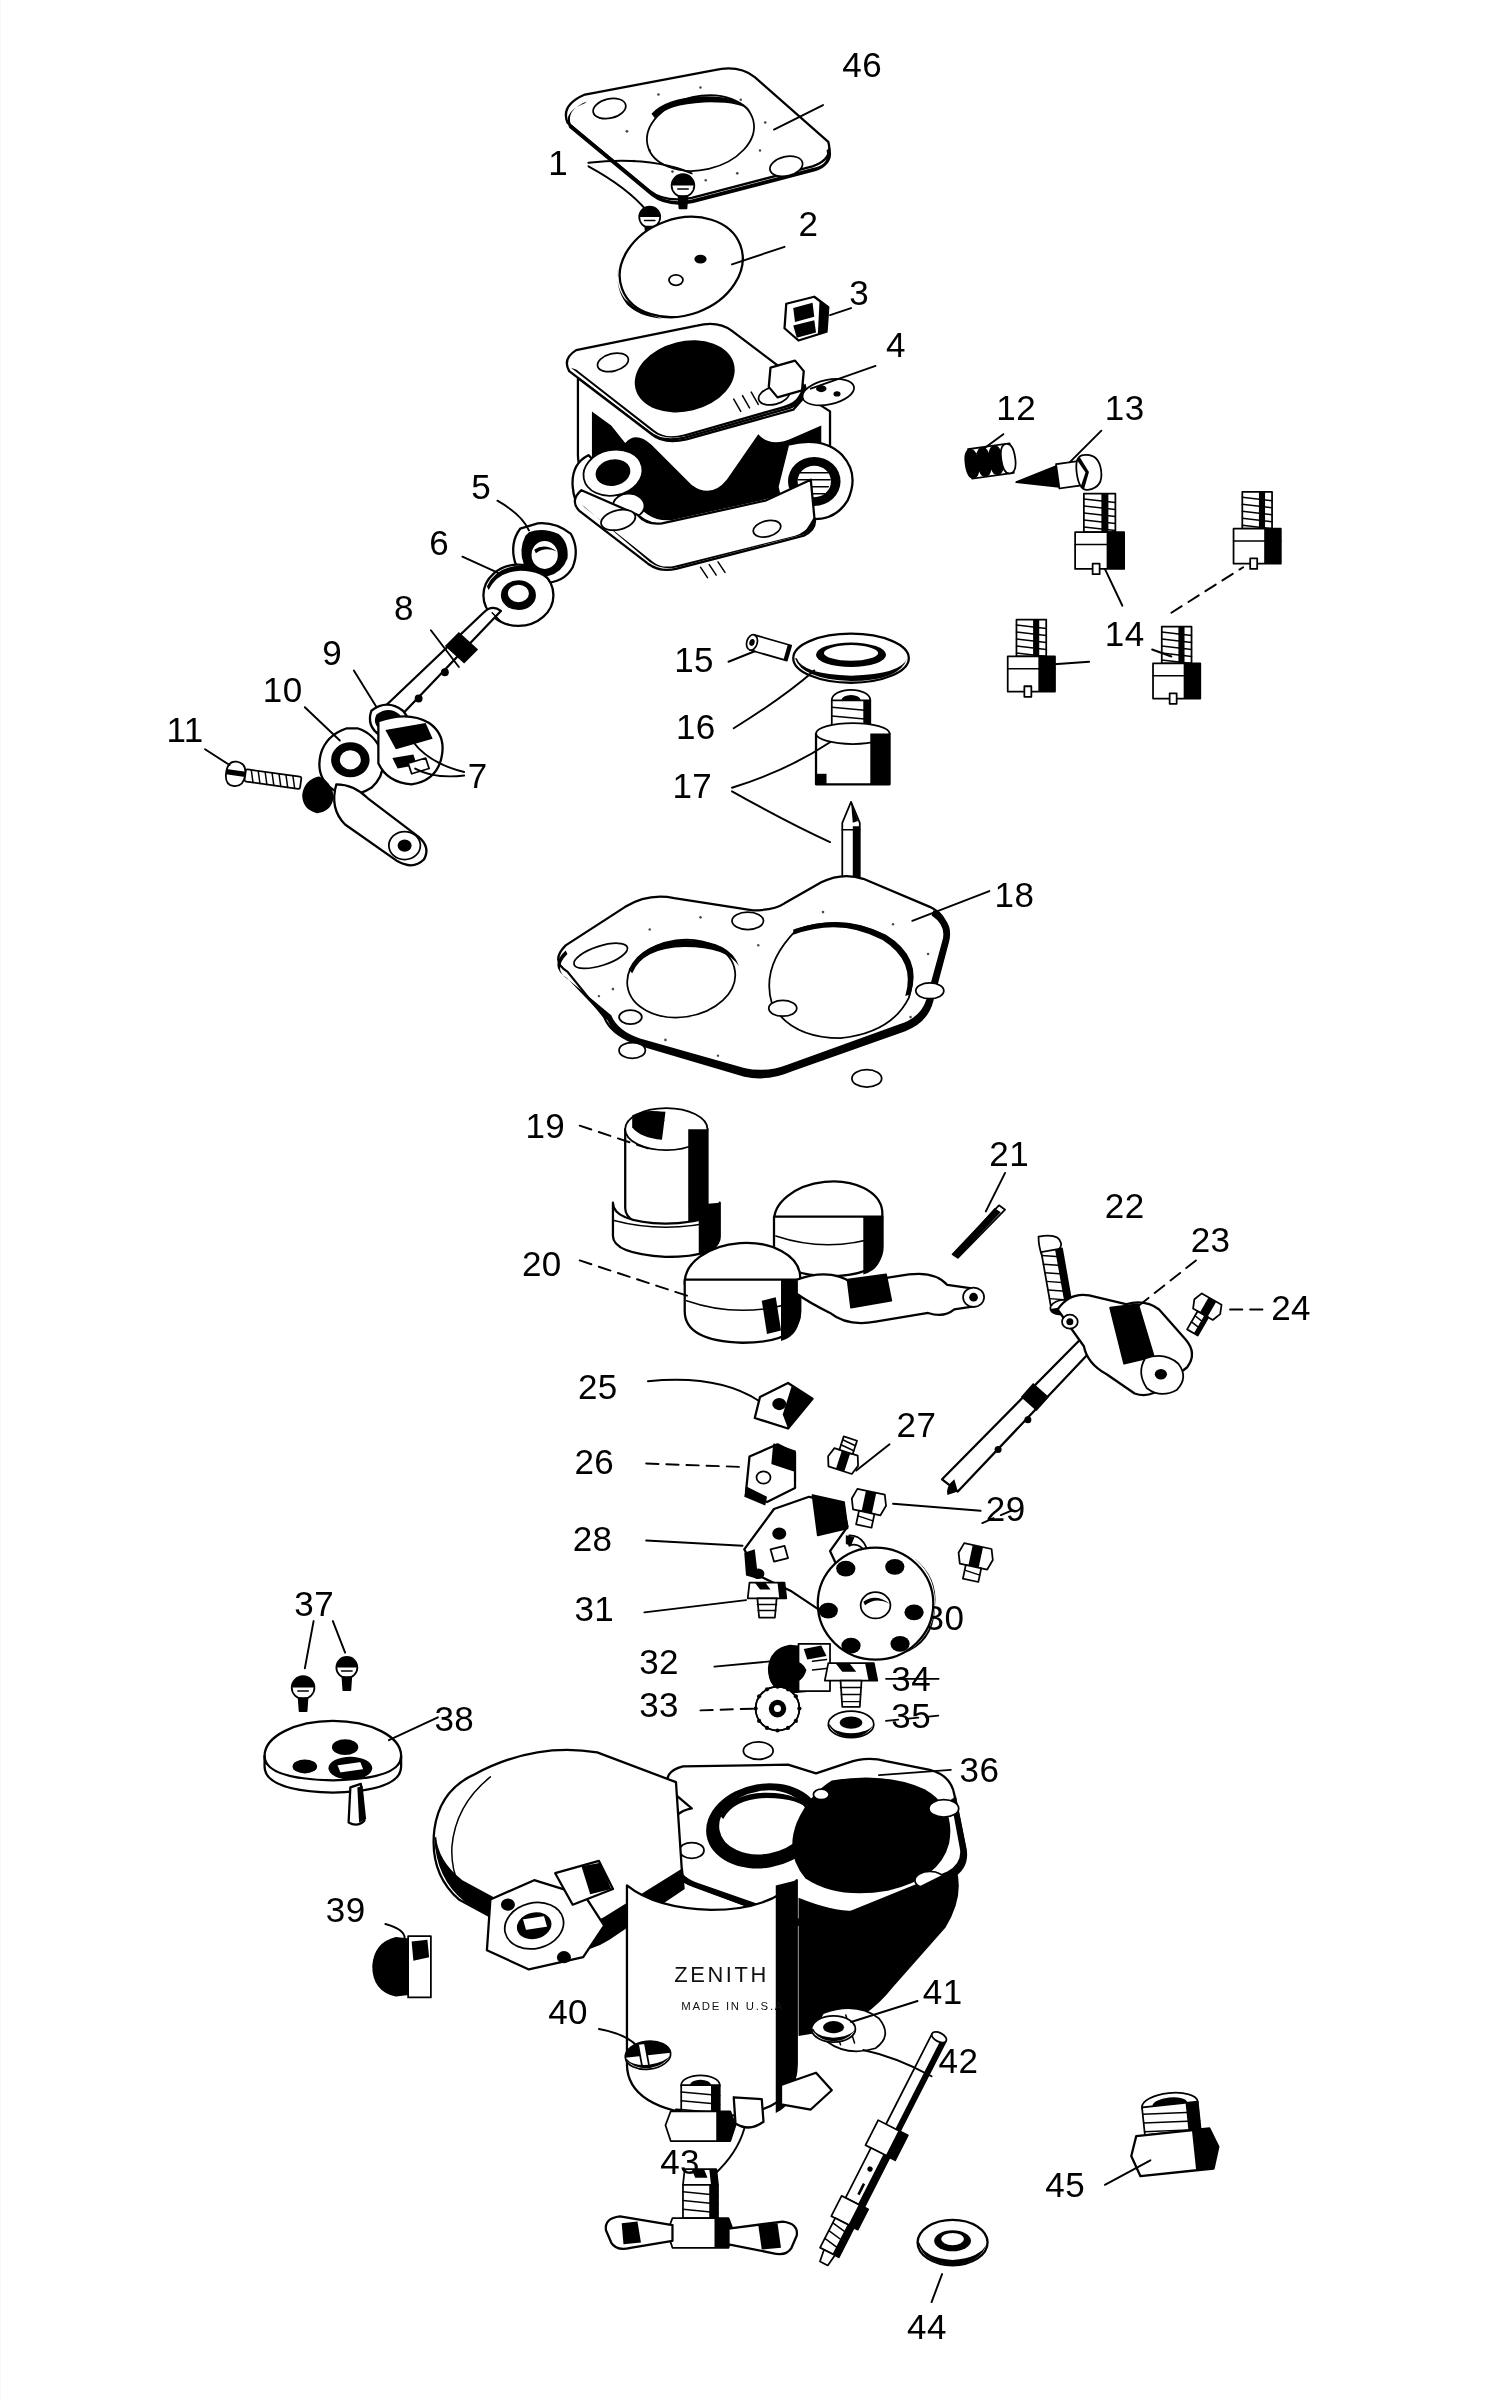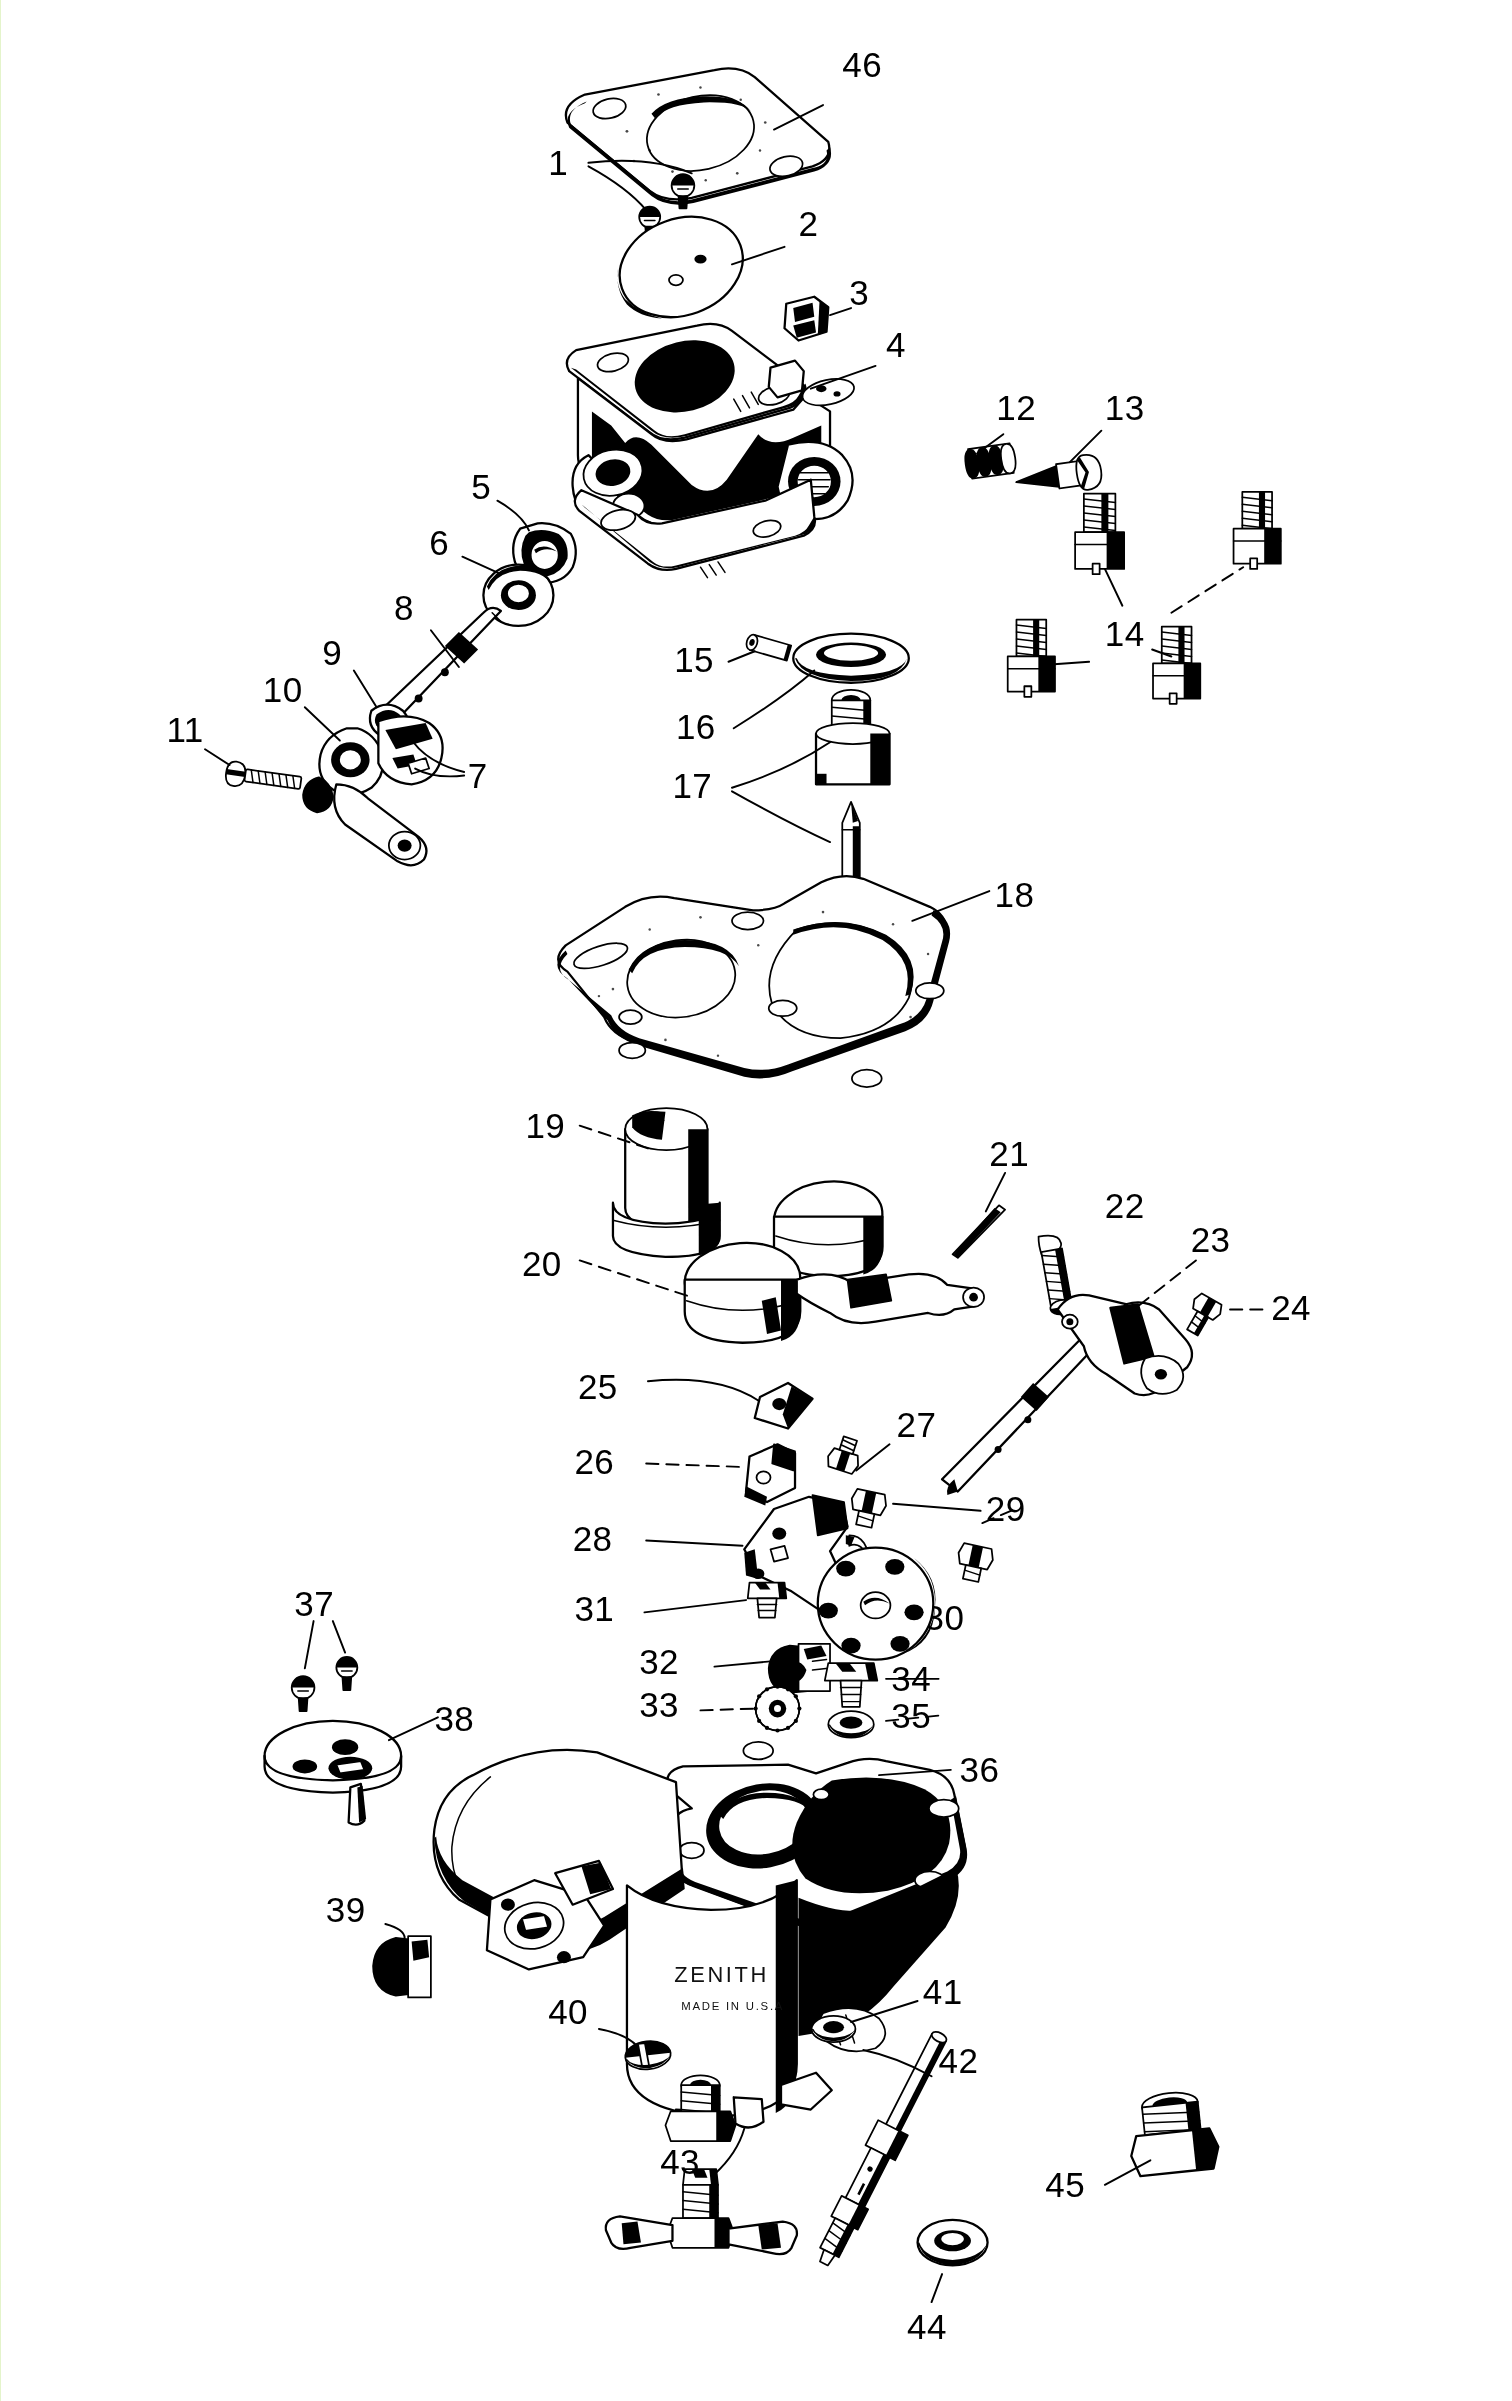--- a/index.html
+++ b/index.html
@@ -5,21 +5,21 @@
 <style>
   html,body{margin:0;padding:0;background:#ffffff;}
   body{
     font-family:"Liberation Sans", sans-serif;
     -webkit-font-smoothing:antialiased;
   }
   #sheet{
     position:relative;
     width:1513px;
     height:2401px;
-    background:#84cc16;
+    background:#e5e5e5;
     overflow:hidden;
   }
   #sheet svg{display:block;width:1513px;height:2401px;}
 
   
   .cnum{
     font-family:"Liberation Sans", sans-serif;
     font-size:40px;
     font-weight:400;
     fill:#000000;

